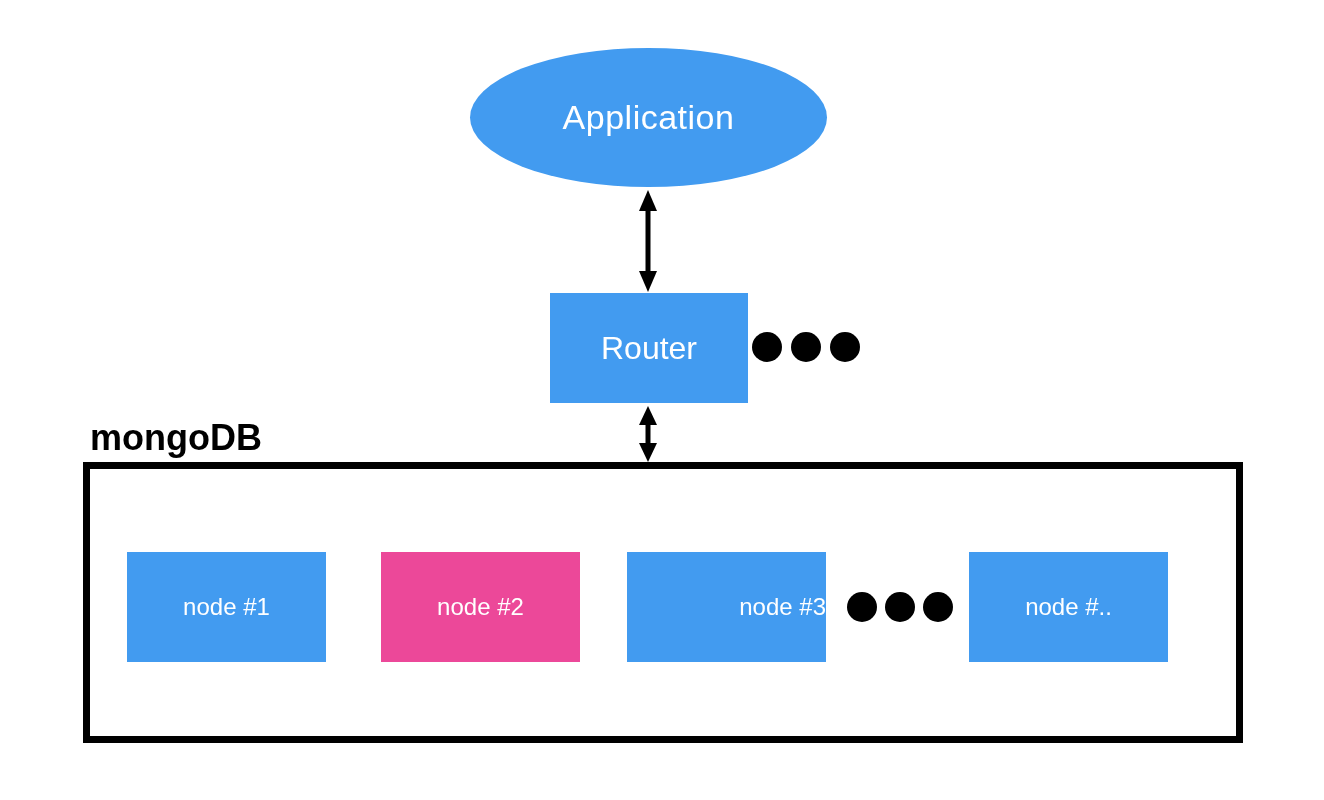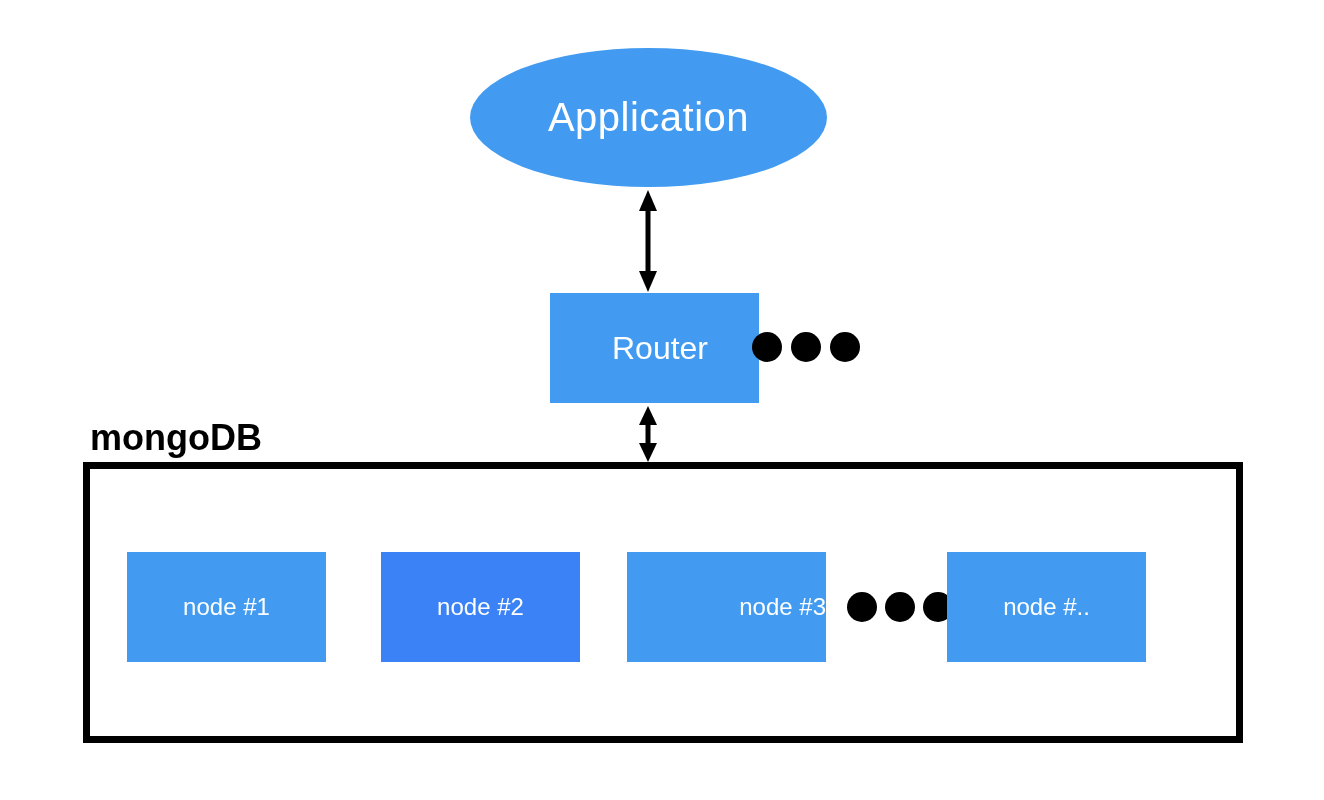--- a/index.html
+++ b/index.html
@@ -25,21 +25,21 @@
     left: 470px;
     top: 48px;
     width: 357px;
     height: 139px;
     border-radius: 50%;
     display: flex;
     align-items: center;
     justify-content: center;
   }
   #application-ellipse .shape-label {
-    font-size: 40px;
+    font-size: 34px;
     letter-spacing: 0.5px;
   }
   .v-arrow {
     position: absolute;
     left: 635px;
   }
   #router-rect {
     position: absolute;
     left: 550px;
     top: 293px;
@@ -98,38 +98,38 @@
     display: flex;
     align-items: center;
     justify-content: center;
   }
   .node-rect .shape-label {
     font-size: 24px;
   }
   #node-1 { left: 127px; }
   #node-2 { left: 381px; }
   #node-3 { left: 627px; }
-  #node-4 { left: 947px; }
+  #node-4 { left: 969px; }
 </style>
 </head>
 <body>
 
 <div id="canvas">
 
   <div id="application-ellipse" class="accent-fill" style="background: rgb(66, 155, 240);">
     <span class="shape-label">Application</span>
   </div>
 
   <svg class="v-arrow" style="top:190px" width="26" height="102" viewBox="0 0 26 102">
     <line x1="13" y1="14" x2="13" y2="88" stroke="#000000" stroke-width="5"></line>
     <polygon points="13,0 4,21 22,21" fill="#000000"></polygon>
     <polygon points="13,102 4,81 22,81" fill="#000000"></polygon>
   </svg>
 
-  <div id="router-rect" class="accent-fill" style="background: rgb(66, 155, 240); padding-left: 11px;">
+  <div id="router-rect" class="accent-fill" style="background: rgb(66, 155, 240);">
     <span class="shape-label">Router</span>
   </div>
 
   <div id="router-dots" class="dots-row">
     <span class="dot"></span>
     <span class="dot"></span>
     <span class="dot"></span>
   </div>
 
   <svg class="v-arrow" style="top:406px" width="26" height="56" viewBox="0 0 26 56">
@@ -139,21 +139,21 @@
   </svg>
 
   <div id="cluster-label">mongoDB</div>
 
   <div id="cluster-box"></div>
 
   <div id="node-1" class="node-rect accent-fill" style="background: rgb(66, 155, 240);">
     <span class="shape-label">node #1</span>
   </div>
 
-  <div id="node-2" class="node-rect accent-fill" style="background: #3b82f6;">
+  <div id="node-2" class="node-rect accent-fill" style="background: #ec4899;">
     <span class="shape-label">node #2</span>
   </div>
 
   <div id="node-3" class="node-rect accent-fill" style="background: rgb(66, 155, 240); justify-content: flex-end;">
     <span class="shape-label">node #3</span>
   </div>
 
   <div id="node-dots" class="dots-row">
     <span class="dot"></span>
     <span class="dot"></span>

